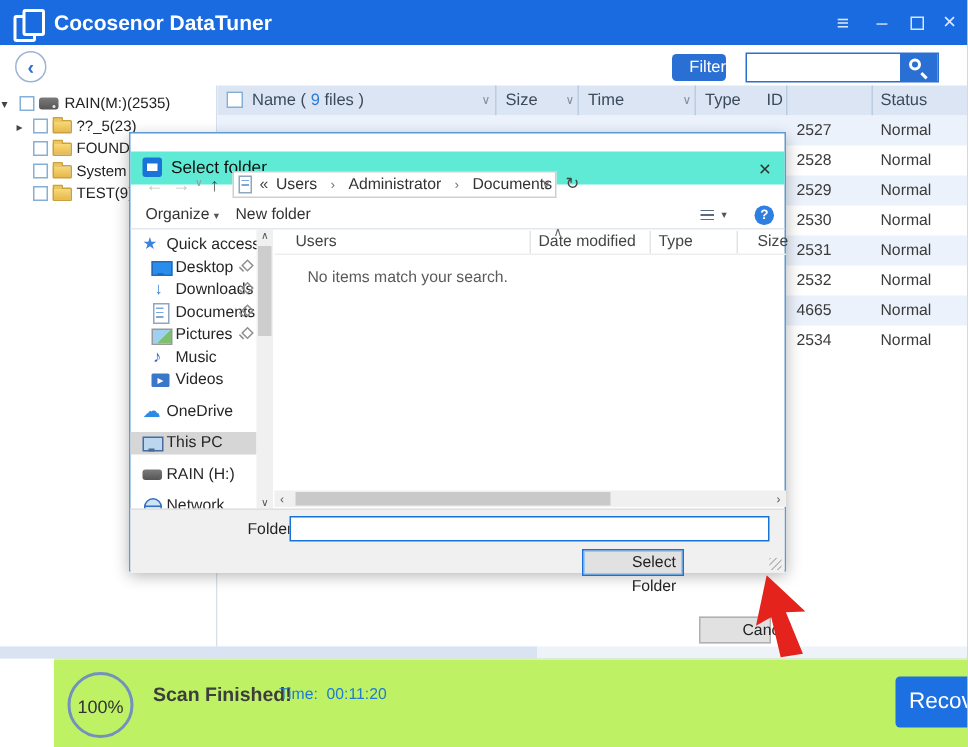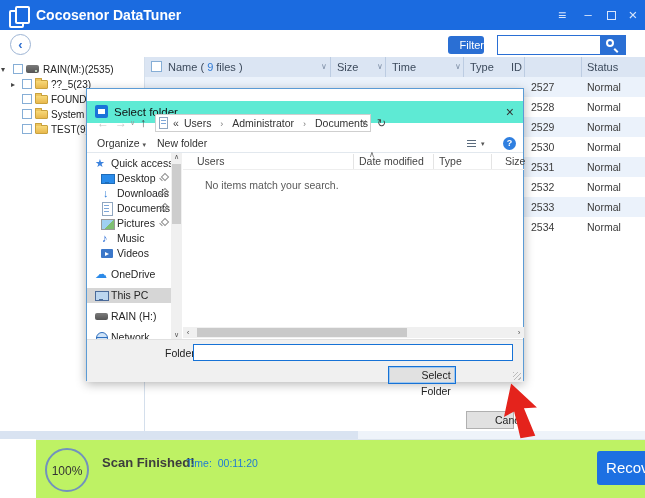--- a/index.html
+++ b/index.html
@@ -240,21 +240,21 @@
         </div>
       <div class="trow alt">
           <span class="cell-id">2531</span>
           <span class="cell-status">Normal</span>
         </div>
       <div class="trow">
           <span class="cell-id">2532</span>
           <span class="cell-status">Normal</span>
         </div>
       <div class="trow alt">
-          <span class="cell-id">2533</span>
+          <span class="cell-id">4665</span>
           <span class="cell-status">Normal</span>
         </div>
       <div class="trow">
           <span class="cell-id">2534</span>
           <span class="cell-status">Normal</span>
         </div>
     </div>
   </div>
 
   <div class="main-hscroll">

